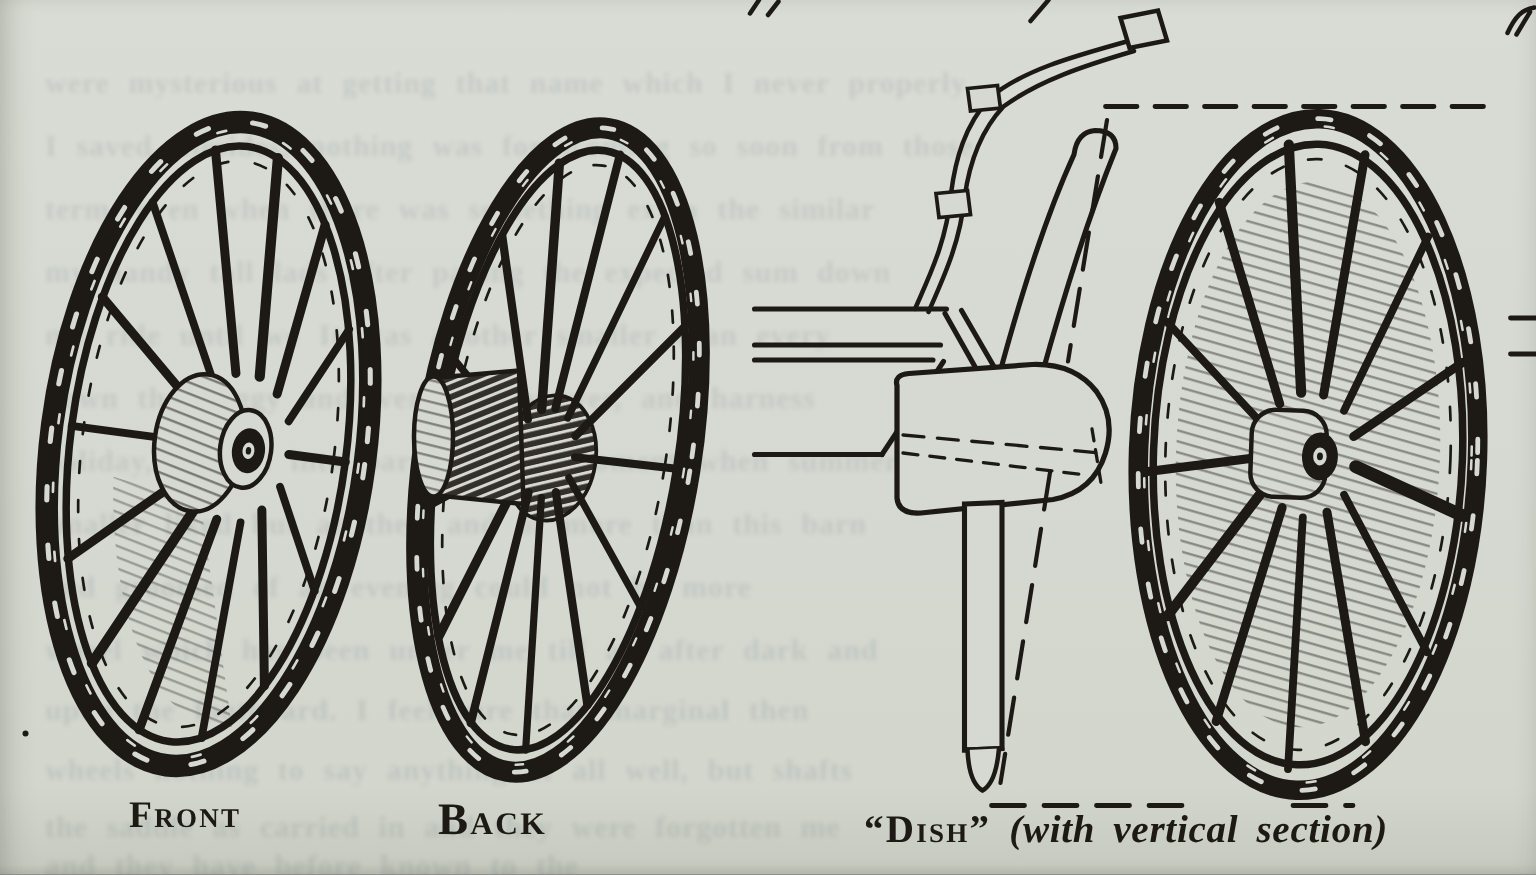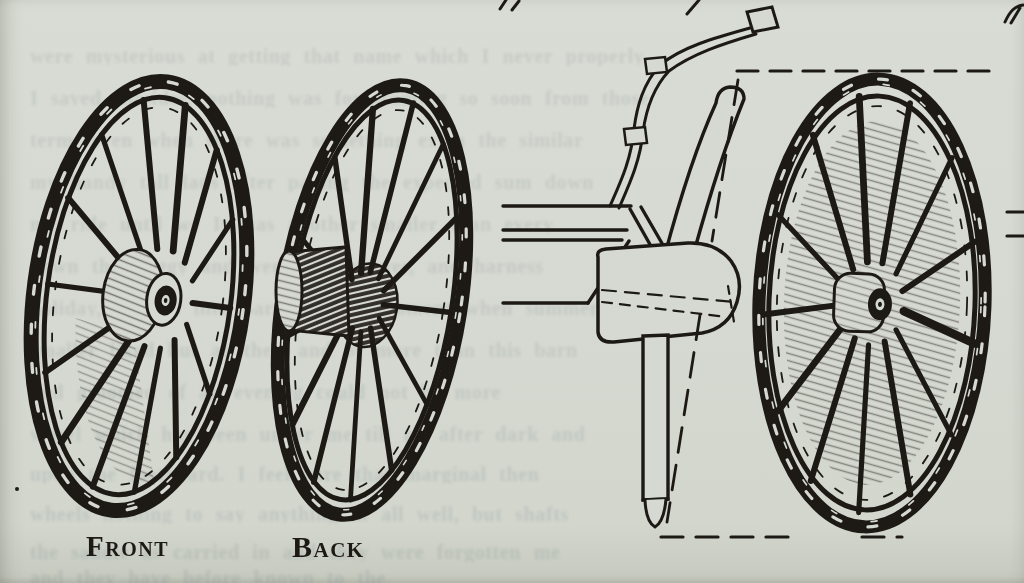--- a/index.html
+++ b/index.html
@@ -14,21 +14,21 @@
   .ghost{
     position:absolute;left:30px;width:980px;white-space:nowrap;overflow:hidden;
     font:20px/1 "Liberation Serif", serif;font-weight:600;color:#44606f;
     opacity:.13;filter:blur(1.4px);letter-spacing:.6px;word-spacing:7px;
   }
   svg.fig{position:absolute;left:0;top:0;}
   .lbl{
     position:absolute;color:#1d1915;font-weight:700;
     font-variant:small-caps;letter-spacing:1.5px;white-space:nowrap;
   }
-  .lbl-front{left:86px;top:530px;font-size:29px;}
+  .lbl-front{left:86px;top:530px;font-size:25px;}
   .lbl-back{left:292px;top:530px;font-size:30px;}
   .lbl-dish{left:576px;top:538px;font-size:26px;}
   .lbl-dish .detail{font-variant:normal;font-style:italic;font-size:26px;letter-spacing:.5px;word-spacing:5px;}
 </style>
 </head>
 <body>
 
 <div class="page">
 
   <div class="ghosts">
@@ -209,13 +209,14 @@
             <ellipse cx="8" cy="1" rx="4.5" ry="6" fill="#d6d9d1" stroke="none"></ellipse>
             <ellipse cx="8" cy="1" rx="2" ry="2.6" fill="#1d1a16" stroke="none"></ellipse>
           </g>
         </g>
       </g>
     </g>
   </svg>
 
   <div class="lbl lbl-front">Front</div>
   <div class="lbl lbl-back">Back</div>
+  <div class="lbl lbl-dish"><span>“Dish”</span><span class="detail"> (with vertical section)</span></div>
 </div>
 
 </body></html>

